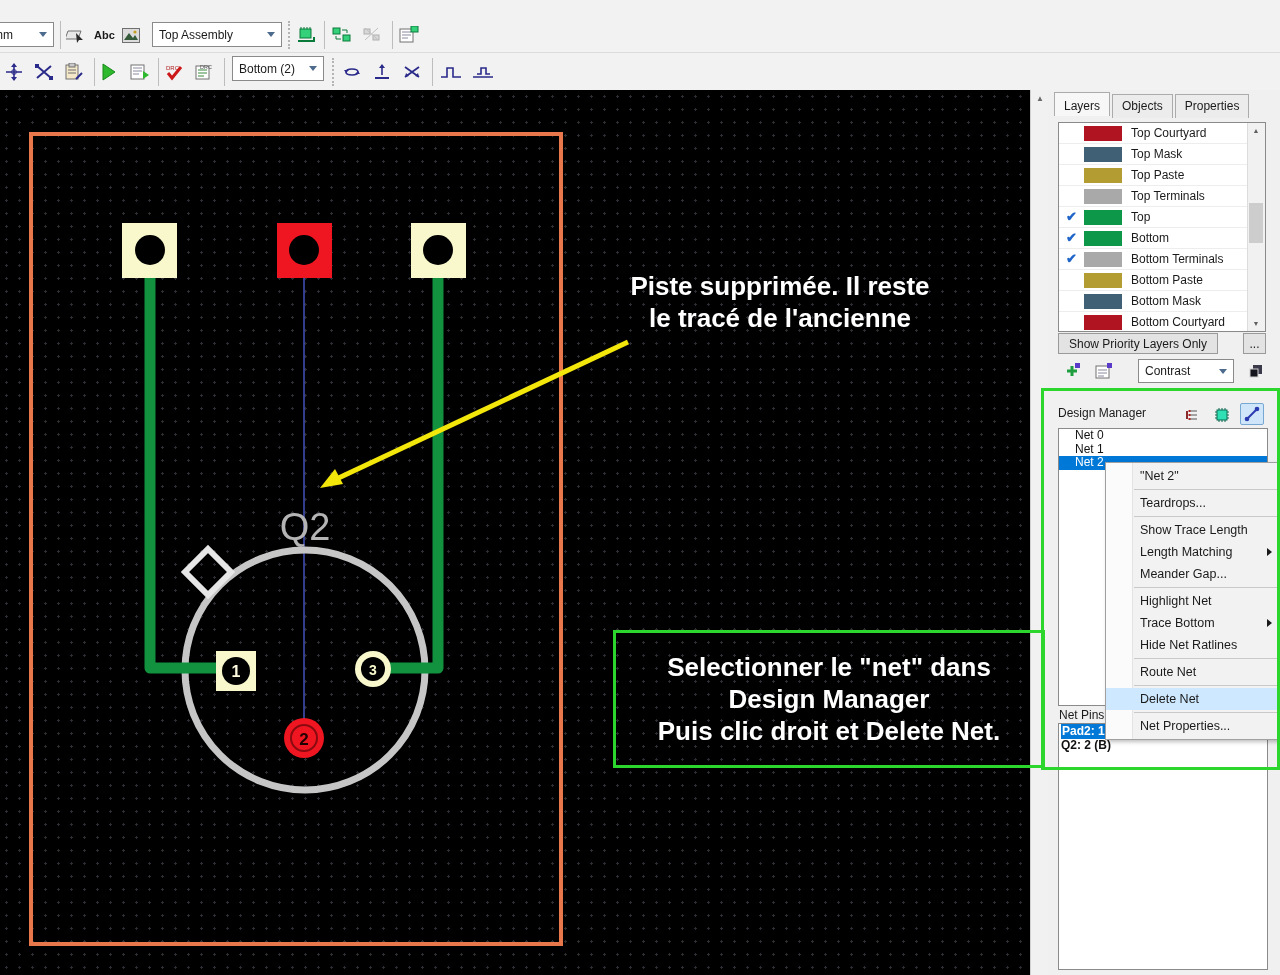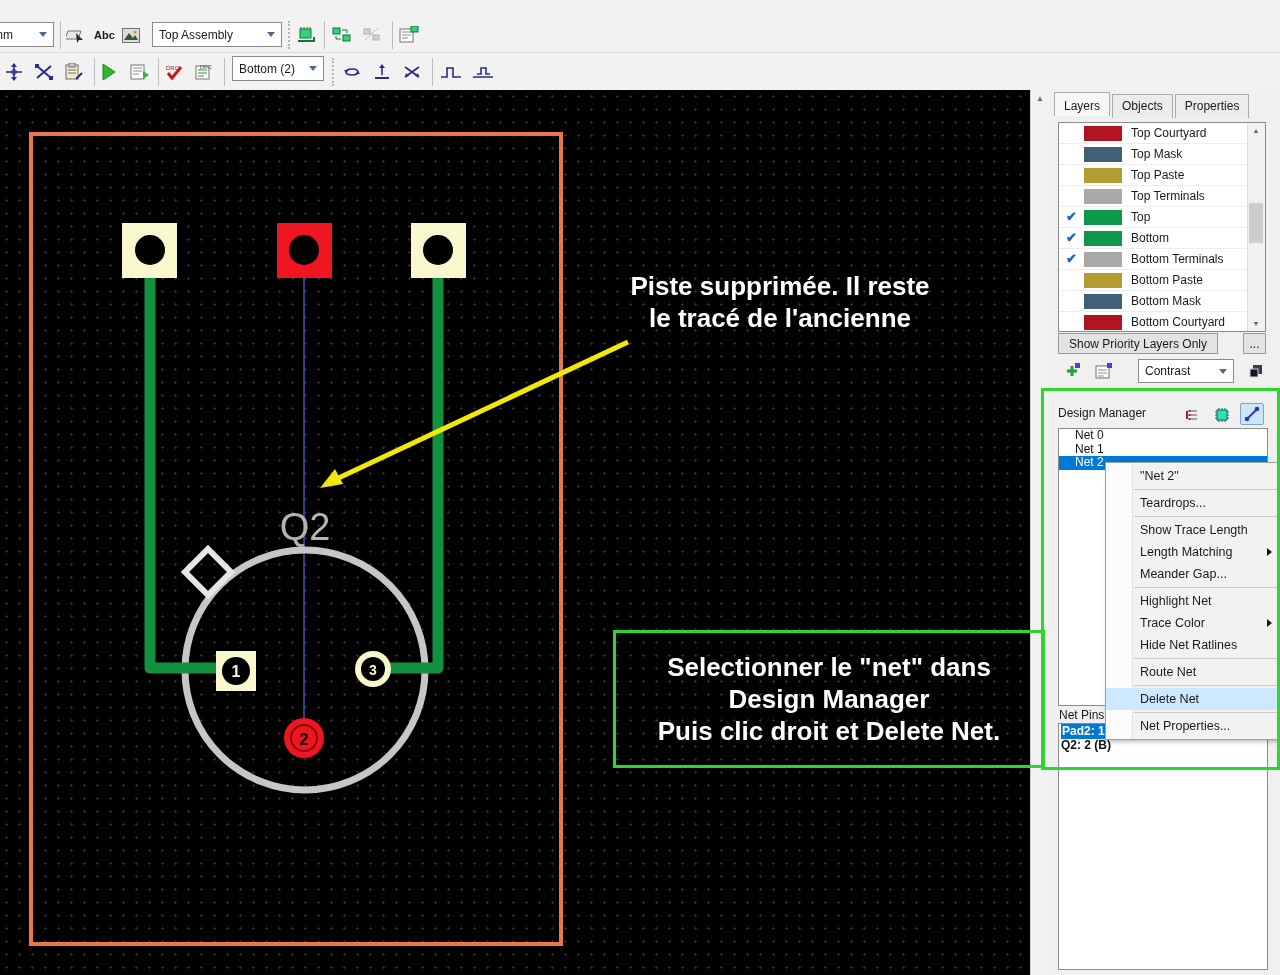--- a/index.html
+++ b/index.html
@@ -438,21 +438,21 @@
   <div style="position:relative;padding-top:2px;">
     <div class="mitem">"Net 2"</div>
     <div class="msep"></div>
     <div class="mitem">Teardrops...</div>
     <div class="msep"></div>
     <div class="mitem">Show Trace Length</div>
     <div class="mitem"><span>Length Matching</span><span class="marrow"></span></div>
     <div class="mitem">Meander Gap...</div>
     <div class="msep"></div>
     <div class="mitem">Highlight Net</div>
-    <div class="mitem"><span>Trace Color</span><span class="marrow"></span></div>
+    <div class="mitem"><span>Trace Bottom</span><span class="marrow"></span></div>
     <div class="mitem">Hide Net Ratlines</div>
     <div class="msep"></div>
     <div class="mitem">Route Net</div>
     <div class="msep"></div>
     <div class="mitem hl">Delete Net</div>
     <div class="msep"></div>
     <div class="mitem">Net Properties...</div>
   </div>
 </div>
 

